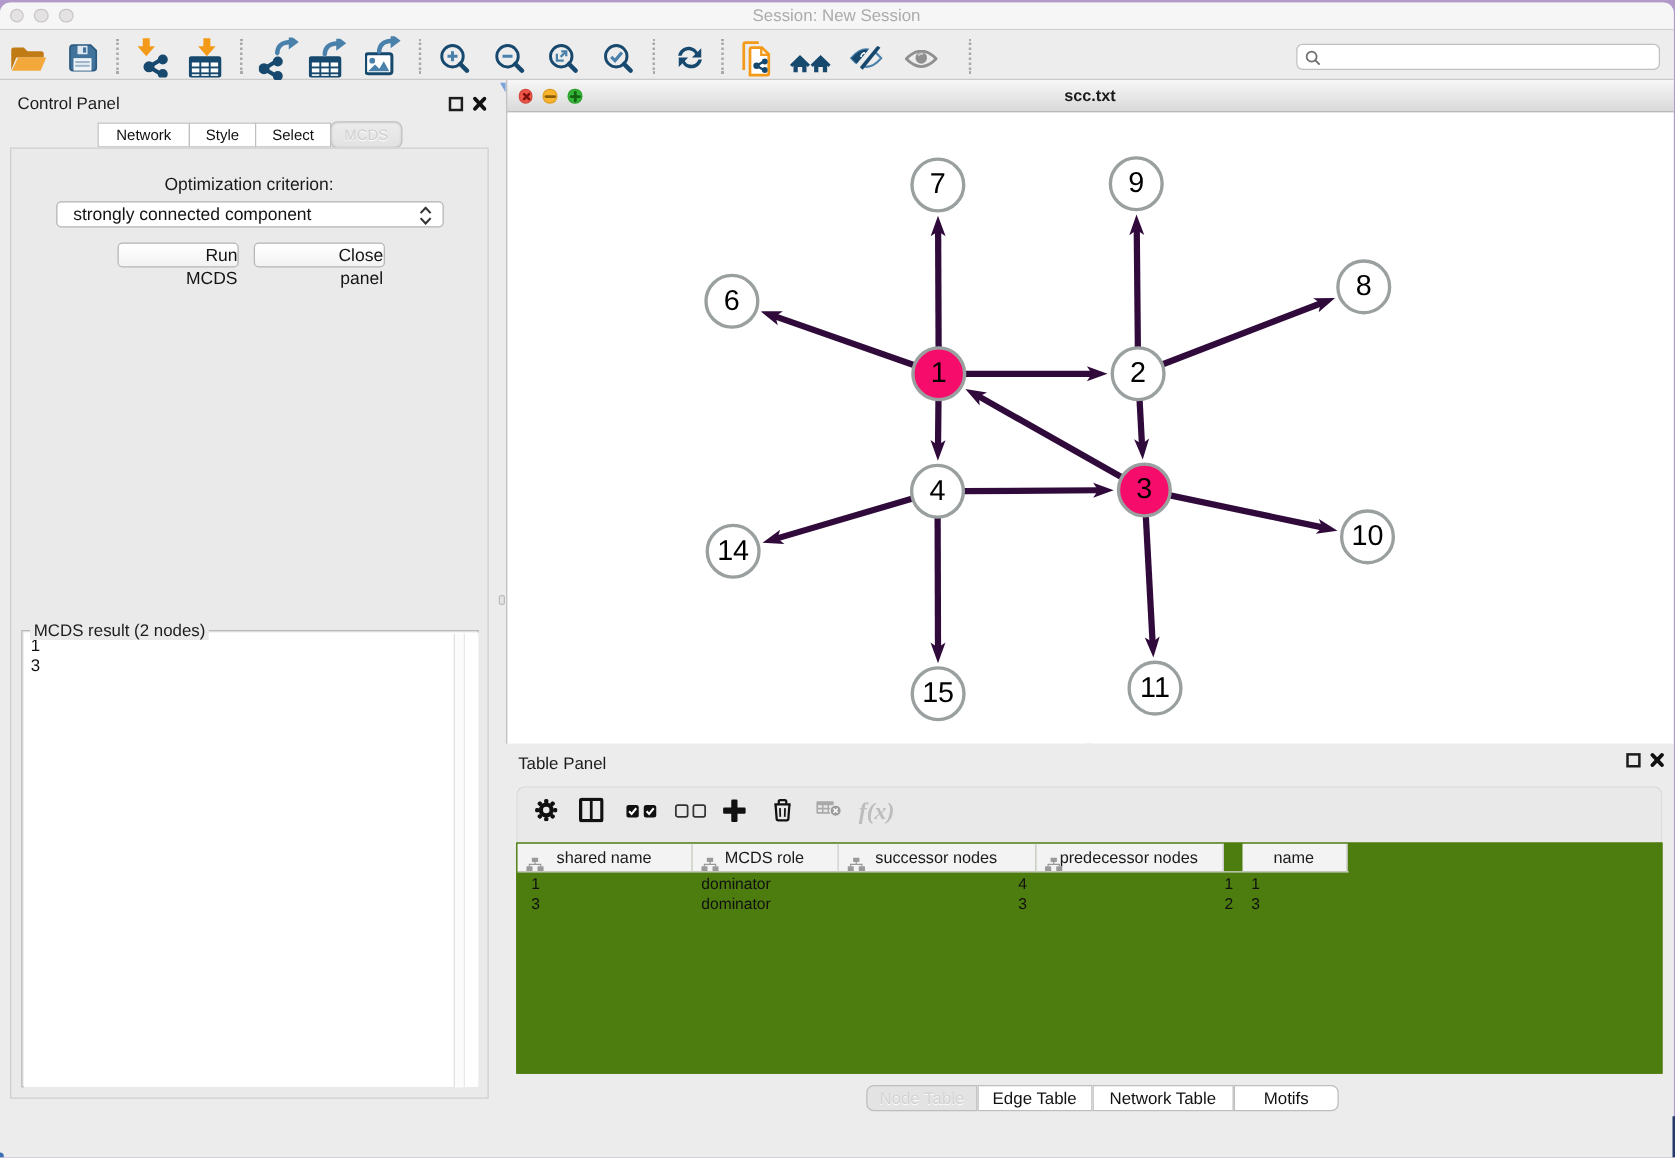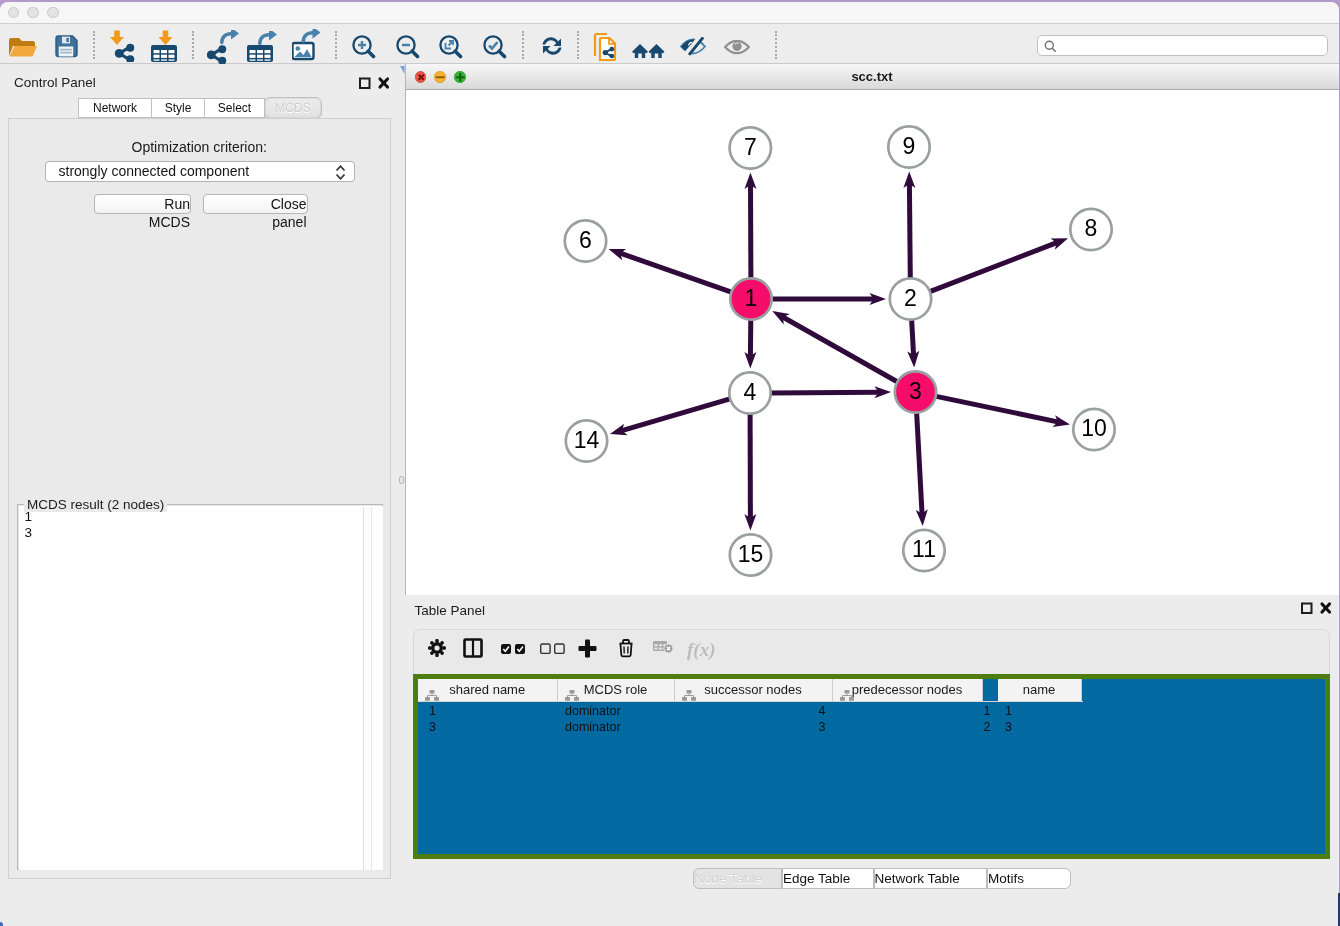--- a/index.html
+++ b/index.html
@@ -27,38 +27,39 @@
 #gb-text { position:absolute; left:0.5px; top:0.5px; width:364px; height:364px; background:#fff; font-size:13.5px; color:#111; line-height:16px; padding:3px 0 0 6px; }
 #gb-scroll { position:absolute; right:11px; top:1px; width:9px; height:363px; background:#fcfcfc; border-left:1px solid #e0e0e0; border-right:1px solid #e8e8e8; }
 #netwin { position:absolute; left:404.5px; top:62px; width:934px; height:530.5px; border-left:1px solid #b4b4b4; }
 #net-title { position:absolute; left:0; top:0; width:100%; height:26px; background:linear-gradient(#f7f7f7,#d9d9d9); border-bottom:1px solid #ababab;text-decoration:underline; }
 #net-title .tl { position:absolute; top:7px; width:11.5px; height:11.5px; border-radius:50%; }
 #net-name { position:absolute; top:5px; width:100%; text-align:center; font-size:13px; font-weight:bold; color:#1a1a1a; }
 #net-canvas { position:absolute; left:0; top:26px; width:100%; height:504.5px; background:#fff; }
 #tpanel { position:absolute; left:404.5px; top:592.5px; width:934px; height:298.5px; background:#ececec; }
 #tp-title { position:absolute; left:10px; top:8px; font-size:13.5px; color:#1c1c1c; }
 #tp-toolbar { position:absolute; left:8.5px; top:34px; width:917px; height:45.5px; background:#e9e9e9; border:1px solid #d9d9d9; border-bottom:none; border-radius:7px 7px 0 0; }
-#tp-table { position:absolute; left:8.5px; top:79.5px; width:917px; height:185px; background:#0369a1; border:5px solid #4d7c0f;padding-left:24px; }
+#tp-table { position:absolute; left:8.5px; top:79.5px; width:917px; height:185px; background:#4d7c0f; border:1px solid #4d7c0f;padding-left:24px; }
 .th { position:absolute; top:0; height:21.5px; background:#f3f3f3; border-right:1px solid #cdcdcd; font-size:13px; color:#1a1a1a; text-align:center; line-height:21px; }
 .trow { position:absolute; font-size:12.5px; color:#111; height:16px; line-height:16px; }
 .btabs { position:absolute; top:273px; left:0; width:100%; height:22px; font-size:13.5px; }
-.btab { position:absolute; top:0; height:21px; background:#fff; border:1px solid #bdbdbd; line-height:19px; color:#111; }
+.btab { position:absolute; top:0; height:21px; background:#fff; border:1px solid #bdbdbd; text-align:center; line-height:19px; color:#111; }
 .btabsel { background:#e3e3e3; color:#d2d2d2; text-shadow:0 1px 0 #fff; border-radius:6px 0 0 6px; }
 #statusbar { position:absolute; left:0; top:891px; width:100%; height:33px; background:#ececec; border-top:1px solid #c3c3c3; }
 #sb-left { position:absolute; left:10px; top:7.5px; width:28px; height:21px; background:#fdfdfd; border:1px solid #a7a7a7; }
 #sb-mem { position:absolute; right:10px; top:6px; width:74px; height:23px; background:#fdfdfd; border:1px solid #a7a7a7; }
 #sb-mem .dot { position:absolute; left:8px; top:5.5px; width:11px; height:11px; border-radius:50%; background:#1d9338; }
 #sb-mem .lbl { position:absolute; left:24px; top:3px; font-size:13px; color:#111; }
 </style></head>
 <body>
 <div id="app">
   <div id="titlebar">
     <div class="btn" style="left:7.5px"></div>
     <div class="btn" style="left:27px"></div>
     <div class="btn" style="left:47px"></div>
+    <div id="title-text">Session: New Session</div>
   </div>
   <div id="toolbar">
     <div id="searchbox"></div>
     <svg class="ticon" style="left:7px;top:9px" width="31" height="24" viewBox="0 0 31 24">
         <path d="M2,22 V6 Q2,4 4,4 h8 l3,3 h11 Q28,7 28,9 v3 h-22 z" fill="#c07b15"></path>
         <path d="M7.5,12 H30 L25.5,22.5 H2.5 Z" fill="#f3a83c"></path>
       </svg>
 <svg class="ticon" style="left:54px;top:9px" width="24" height="24" viewBox="0 0 24 24">
         <path d="M2,4.5 Q2,2 4.5,2 h14 l4.5,4.5 v13.5 q0,2.5 -2.5,2.5 h-16 q-2.5,0 -2.5,-2.5 z" fill="#41729c" stroke="#2a5a80" stroke-width="1.4"></path>
         <rect x="8" y="2.6" width="8" height="6.8" fill="#dfe8f0"></rect>

